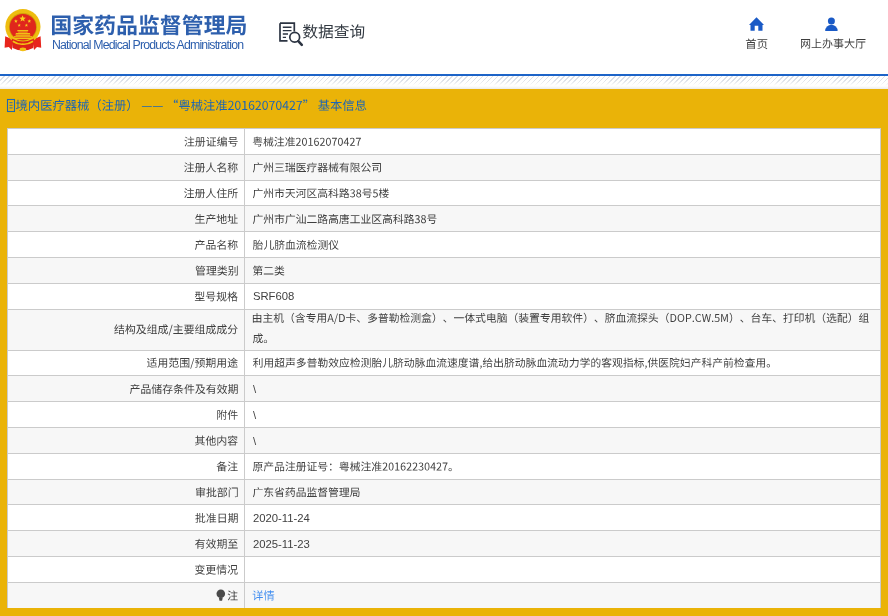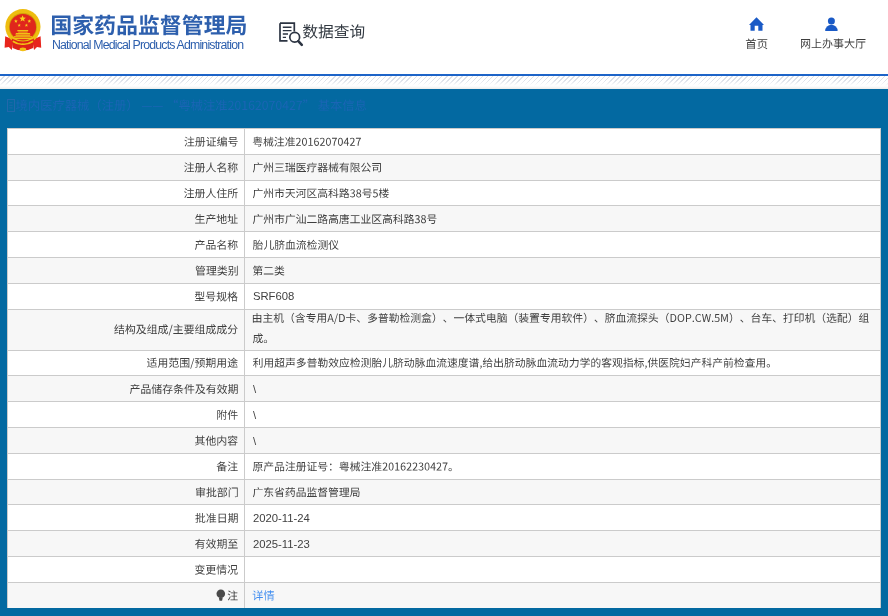--- a/index.html
+++ b/index.html
@@ -1,15 +1,15 @@
 <!DOCTYPE html>
 <html><head><meta charset="utf-8"><style>
 html,body{margin:0;padding:0}
 body{width:888px;height:616px;font-family:"Liberation Sans",sans-serif;background:#ececec;overflow:hidden}
-#pg{position:relative;width:888px;height:616px;background:#0369a1;overflow:hidden}
+#pg{position:relative;width:888px;height:616px;background:#eab308;overflow:hidden}
 </style></head><body>
 <div id="pg">
 <div style="position:absolute;left:0;top:0;width:888px;height:74.2px;background:#fff"></div>
 <div style="position:absolute;left:0;top:74.2px;width:888px;height:2.2px;background:#1d64c8"></div>
 <div style="position:absolute;left:0;top:76.4px;width:888px;height:9.4px;background:linear-gradient(rgba(255,255,255,0) 0,rgba(255,255,255,0) 45%,rgba(255,255,255,.95) 92%),repeating-linear-gradient(135deg,#ffffff 0 2.6px,#dde1e9 2.6px 3.6px)"></div>
 <div style="position:absolute;left:0;top:85.8px;width:888px;height:3.4px;background:linear-gradient(#ffffff,#ececec)"></div>
 <div style="position:absolute;left:7px;top:128px;width:874px;height:479.6px;background:#ffffff;border:1px solid #cbcbcb;box-sizing:border-box"></div>
 <div style="position:absolute;left:8px;top:153.8px;width:872px;height:25.799999999999983px;background:#f7f7f7"></div>
     <div style="position:absolute;left:8px;top:205.4px;width:872px;height:25.799999999999983px;background:#f7f7f7"></div>
     <div style="position:absolute;left:8px;top:257.0px;width:872px;height:25.80000000000001px;background:#f7f7f7"></div>

